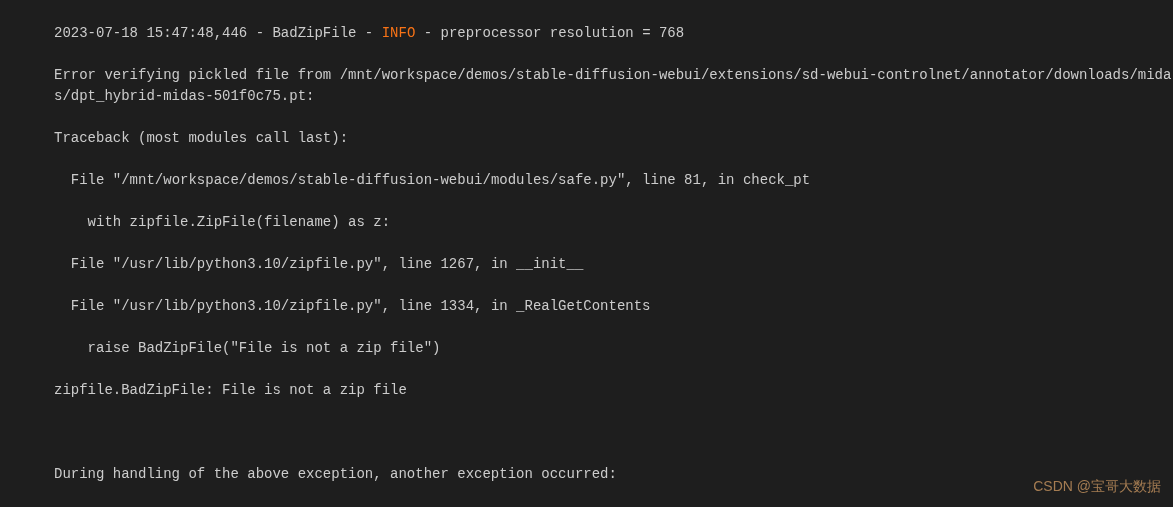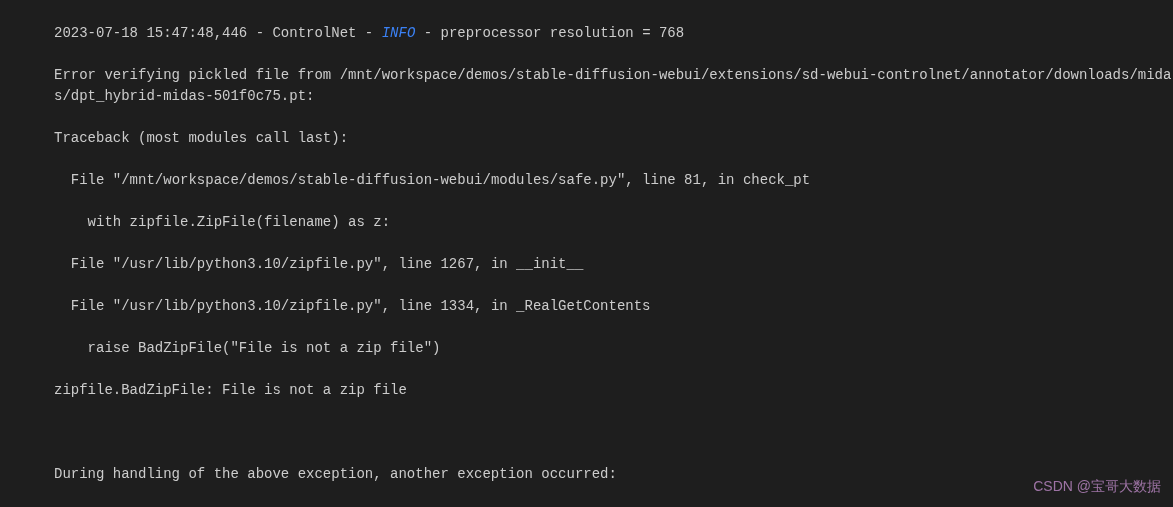--- a/index.html
+++ b/index.html
@@ -21,38 +21,37 @@
     }
     .terminal {
       padding: 2px 0 0 54px;
       white-space: pre;
     }
     .log-line {
       white-space: pre-wrap;
       word-break: break-all;
     }
     .info-level {
-      color: #3b82f6;
-      font-style: italic;
+      color: #f97316;
     }
     .watermark {
       position: absolute;
       bottom: 10px;
       right: 12px;
-      color: #f0abfc;
+      color: #fdba74;
       font-size: 14px;
       font-family: Arial, sans-serif;
       opacity: 0.6;
     }
   </style>
 </head>
 <body>
 
 <div class="terminal">
-<div class="log-line"><span>2023-07-18 15:47:48,446</span><span> - </span><span>ControlNet</span><span> - </span><span class="info-level">INFO</span><span> - </span><span>preprocessor resolution = 768</span></div>
+<div class="log-line"><span>2023-07-18 15:47:48,446</span><span> - </span><span>BadZipFile</span><span> - </span><span class="info-level">INFO</span><span> - </span><span>preprocessor resolution = 768</span></div>
 <div class="log-line">Error verifying pickled file from /mnt/workspace/demos/stable-diffusion-webui/extensions/sd-webui-controlnet/annotator/downloads/midas/dpt_hybrid-midas-501f0c75.pt:</div>
 <div class="log-line">Traceback (most modules call last):</div>
 <div class="log-line">  File "/mnt/workspace/demos/stable-diffusion-webui/modules/safe.py", line 81, in check_pt</div>
 <div class="log-line">    with zipfile.ZipFile(filename) as z:</div>
 <div class="log-line">  File "/usr/lib/python3.10/zipfile.py", line 1267, in __init__</div>
 <div class="log-line">  File "/usr/lib/python3.10/zipfile.py", line 1334, in _RealGetContents</div>
 <div class="log-line">    raise BadZipFile("File is not a zip file")</div>
 <div class="log-line">zipfile.BadZipFile: File is not a zip file</div>
 <div class="log-line">&nbsp;</div>
 <div class="log-line">During handling of the above exception, another exception occurred:</div>

